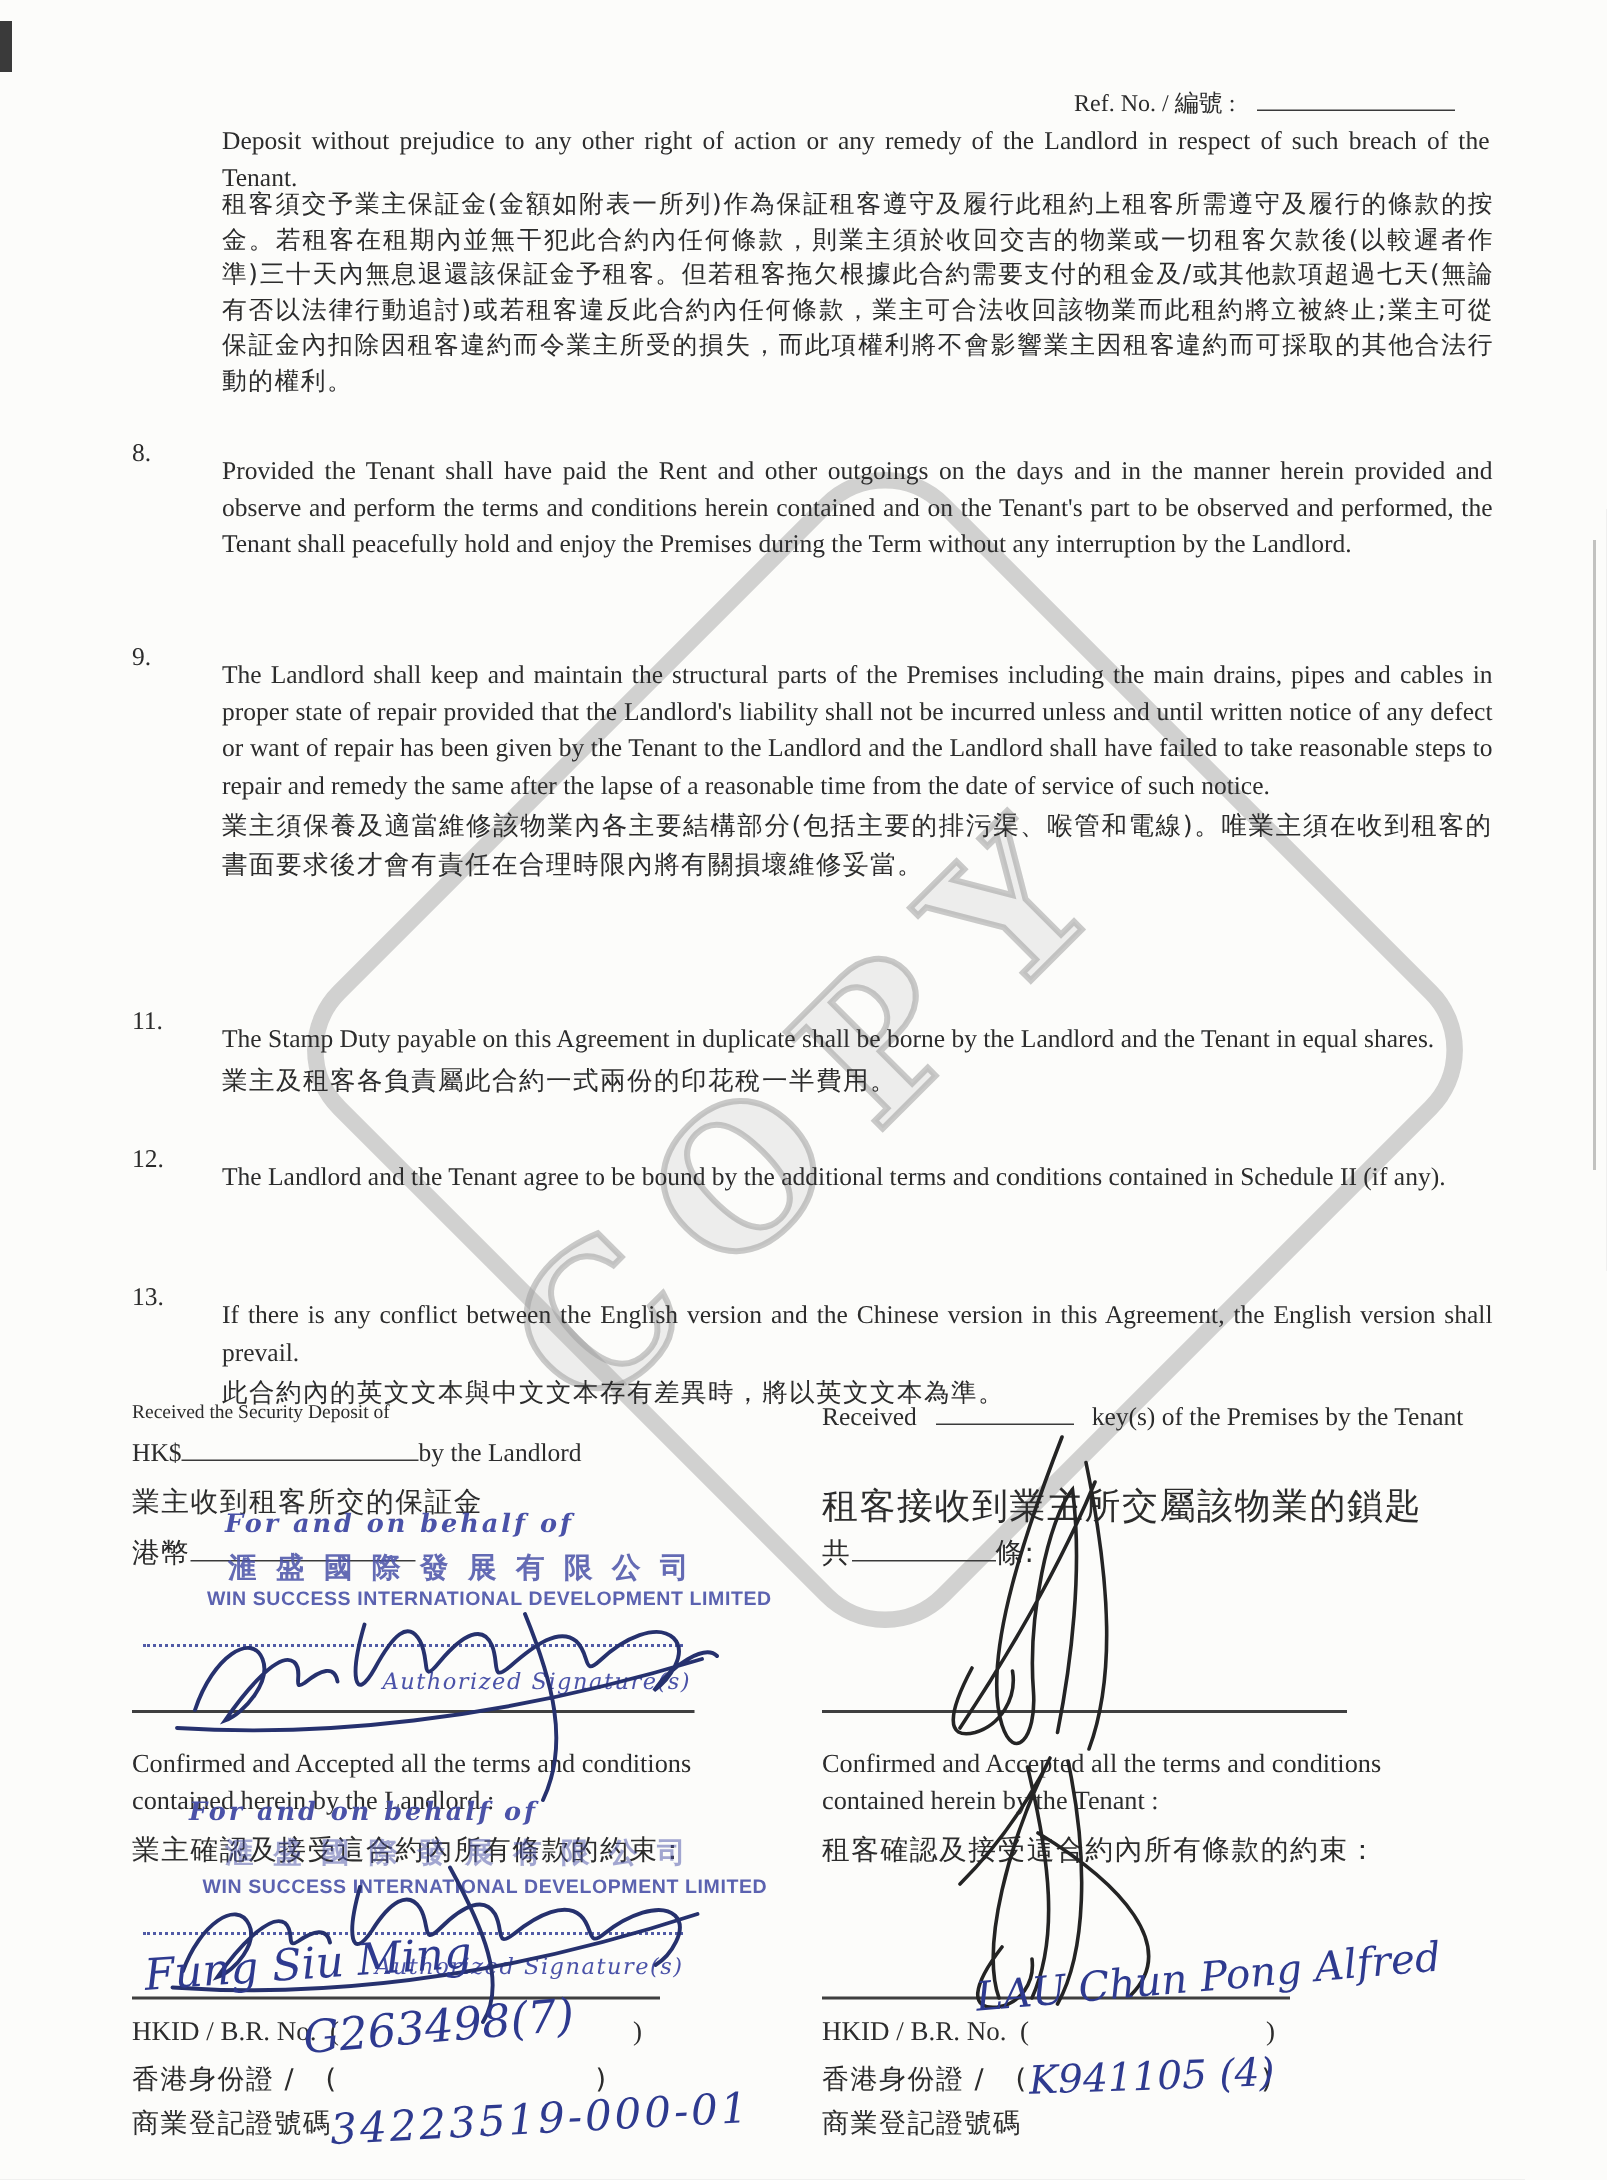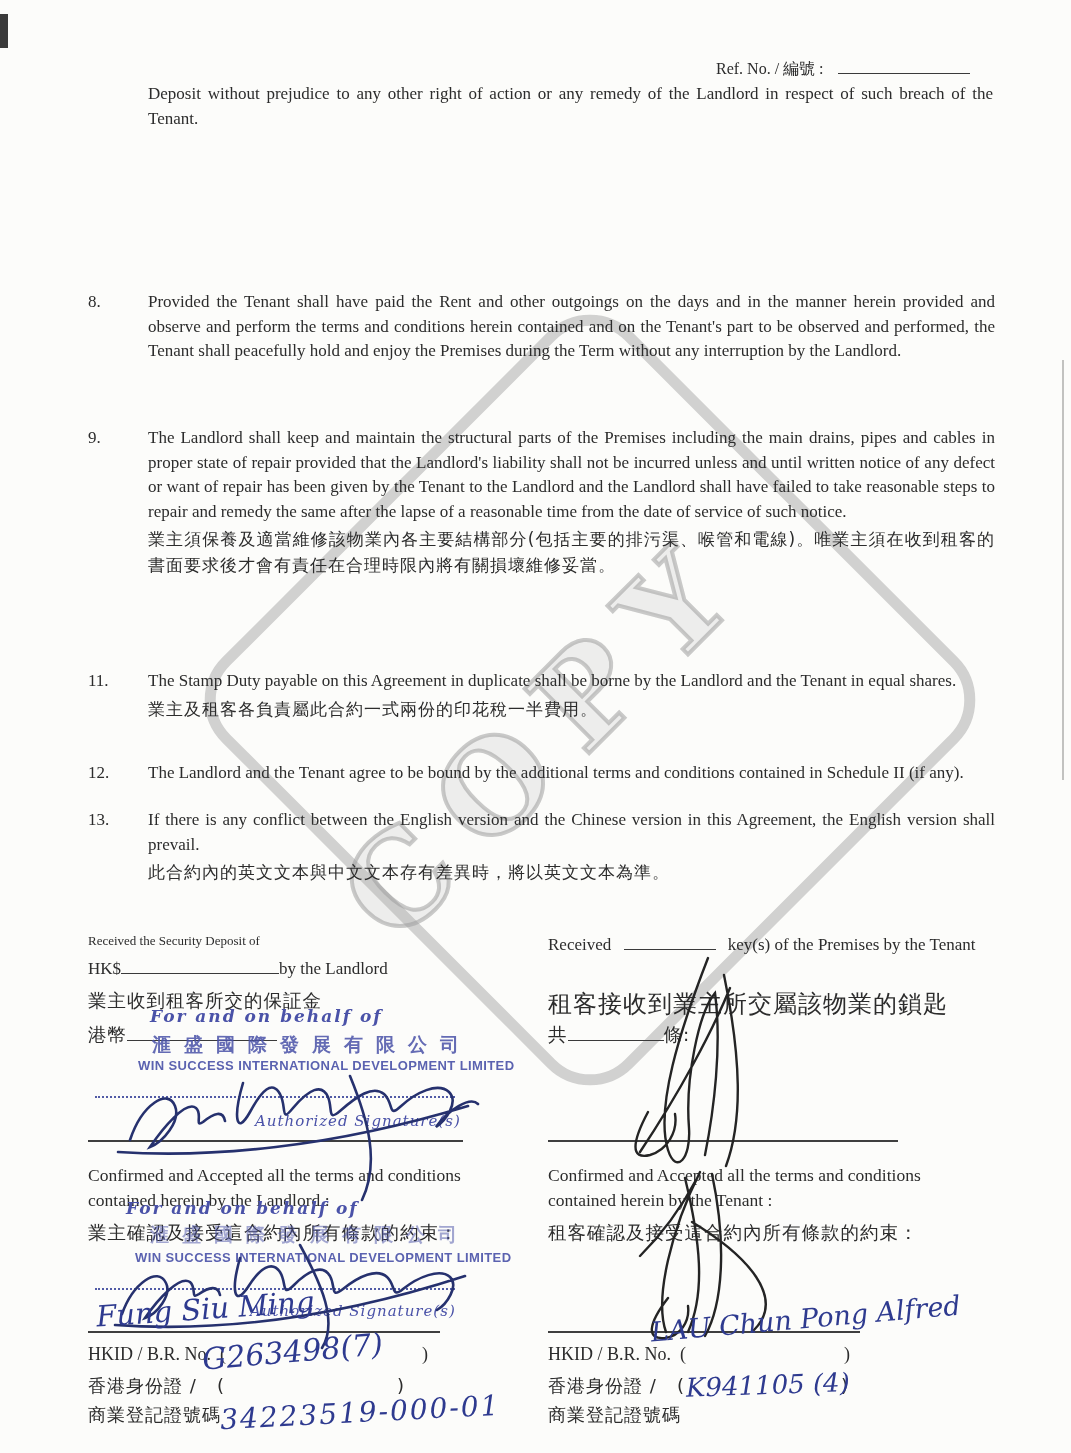--- a/index.html
+++ b/index.html
@@ -3,21 +3,21 @@
 <meta charset="utf-8">
 <style>
   html,body{margin:0;padding:0;background:#e8e8e6;}
   .page{position:relative;width:1071px;height:1453px;background:#fcfcfa;overflow:hidden;
         font-family:"Liberation Serif", serif;color:#2c2c2c;}
   .abs{position:absolute;}
   .en-text{font:17px/24.5px "Liberation Serif", serif;color:#2c2c2c;text-align:justify;}
   .cn-text{font:17px/26px "DejaVu Sans", sans-serif;color:#2c2c2c;letter-spacing:1px;text-align:justify;}
   .clause{position:absolute;left:88px;width:907px;display:flex;z-index:1;}
   .cnum{width:60px;font:17px/24.5px "Liberation Serif", serif;}
-  .cbody{width:847px;}
+  .cbody{width:847px;margin-top:12px;}
   .cbody .cn{margin-top:2px;}
   .blank{display:inline-block;border-bottom:1.6px solid #3a3a3a;height:0.95em;vertical-align:baseline;}
   .sp{display:inline-block;height:0.9em;}
   .rule{position:absolute;background:#3f3f3f;height:1.8px;z-index:1;}
   .dotted{position:absolute;border-bottom:2.2px dotted #3f4a9e;z-index:2;opacity:.9;}
   .stamp{position:absolute;z-index:2;color:#4a52a8;}
   .stamp-behalf{font:italic bold 17px/20px "DejaVu Serif", serif;letter-spacing:2px;}
   .stamp-cn{font:19px "DejaVu Sans", sans-serif;letter-spacing:13px;font-weight:bold;opacity:.85;}
   .stamp-en{font:bold 13px "Liberation Sans", sans-serif;letter-spacing:.4px;opacity:.9;}
   .stamp-auth{font:italic 15px "DejaVu Serif", serif;letter-spacing:1px;}
@@ -43,20 +43,21 @@
 
   <div class="artifact" style="left:0;top:14px;width:8px;height:34px;"></div>
   <div class="artifact" style="left:1062px;top:360px;width:2px;height:420px;opacity:.3;"></div>
 
   <div class="abs label-row" style="left:716px;top:58px;font-size:16px;z-index:1;">
     <span>Ref. No. / 編號  :</span>
     <span class="blank" style="width:132px;margin-left:10px;"></span>
   </div>
 
   <div class="abs en-text" style="left:148px;top:82px;width:845px;z-index:1;">Deposit without prejudice to any other right of action or any remedy of the Landlord in respect of such breach of the Tenant.</div>
+  <div class="abs cn-text" style="left:148px;top:124px;width:848px;font-size:16.5px;line-height:23.5px;z-index:1;">租客須交予業主保証金(金額如附表一所列)作為保証租客遵守及履行此租約上租客所需遵守及履行的條款的按金。若租客在租期內並無干犯此合約內任何條款，則業主須於收回交吉的物業或一切租客欠款後(以較遲者作準)三十天內無息退還該保証金予租客。但若租客拖欠根據此合約需要支付的租金及/或其他款項超過七天(無論有否以法律行動追討)或若租客違反此合約內任何條款，業主可合法收回該物業而此租約將立被終止;業主可從保証金內扣除因租客違約而令業主所受的損失，而此項權利將不會影響業主因租客違約而可採取的其他合法行動的權利。</div>
 
   <div class="clause" style="top:290px;">
     <div class="cnum">8.</div>
     <div class="cbody">
         <div class="en-text">Provided the Tenant shall have paid the Rent and other outgoings on the days and in the manner herein provided and observe and perform the terms and conditions herein contained and on the Tenant's part to be observed and performed, the Tenant shall peacefully hold and enjoy the Premises during the Term without any interruption by the Landlord.</div>
       </div>
   </div>
   <div class="clause" style="top:426px;">
     <div class="cnum">9.</div>
     <div class="cbody">
@@ -70,21 +71,21 @@
         <div class="en-text">The Stamp Duty payable on this Agreement in duplicate shall be borne by the Landlord and the Tenant in equal shares.</div>
       <div class="cn-text cn">業主及租客各負責屬此合約一式兩份的印花稅一半費用。</div>
       </div>
   </div>
   <div class="clause" style="top:761px;">
     <div class="cnum">12.</div>
     <div class="cbody">
         <div class="en-text">The Landlord and the Tenant agree to be bound by the additional terms and conditions contained in Schedule II (if any).</div>
       </div>
   </div>
-  <div class="clause" style="top:808px;justify-content:space-between;">
+  <div class="clause" style="top:853px;justify-content:space-between;">
     <div class="cnum">13.</div>
     <div class="cbody">
         <div class="en-text">If there is any conflict between the English version and the Chinese version in this Agreement, the English version shall prevail.</div>
       <div class="cn-text cn">此合約內的英文文本與中文文本存有差異時，將以英文文本為準。</div>
       </div>
   </div>
 
   <div class="abs label-row" style="left:88px;top:933px;font-size:13px;">Received the Security Deposit of</div>
   <div class="abs label-row" style="left:88px;top:957px;font-size:17px;">
     <span>HK$</span><span class="blank" style="width:158px;"></span><span>by the Landlord</span>

